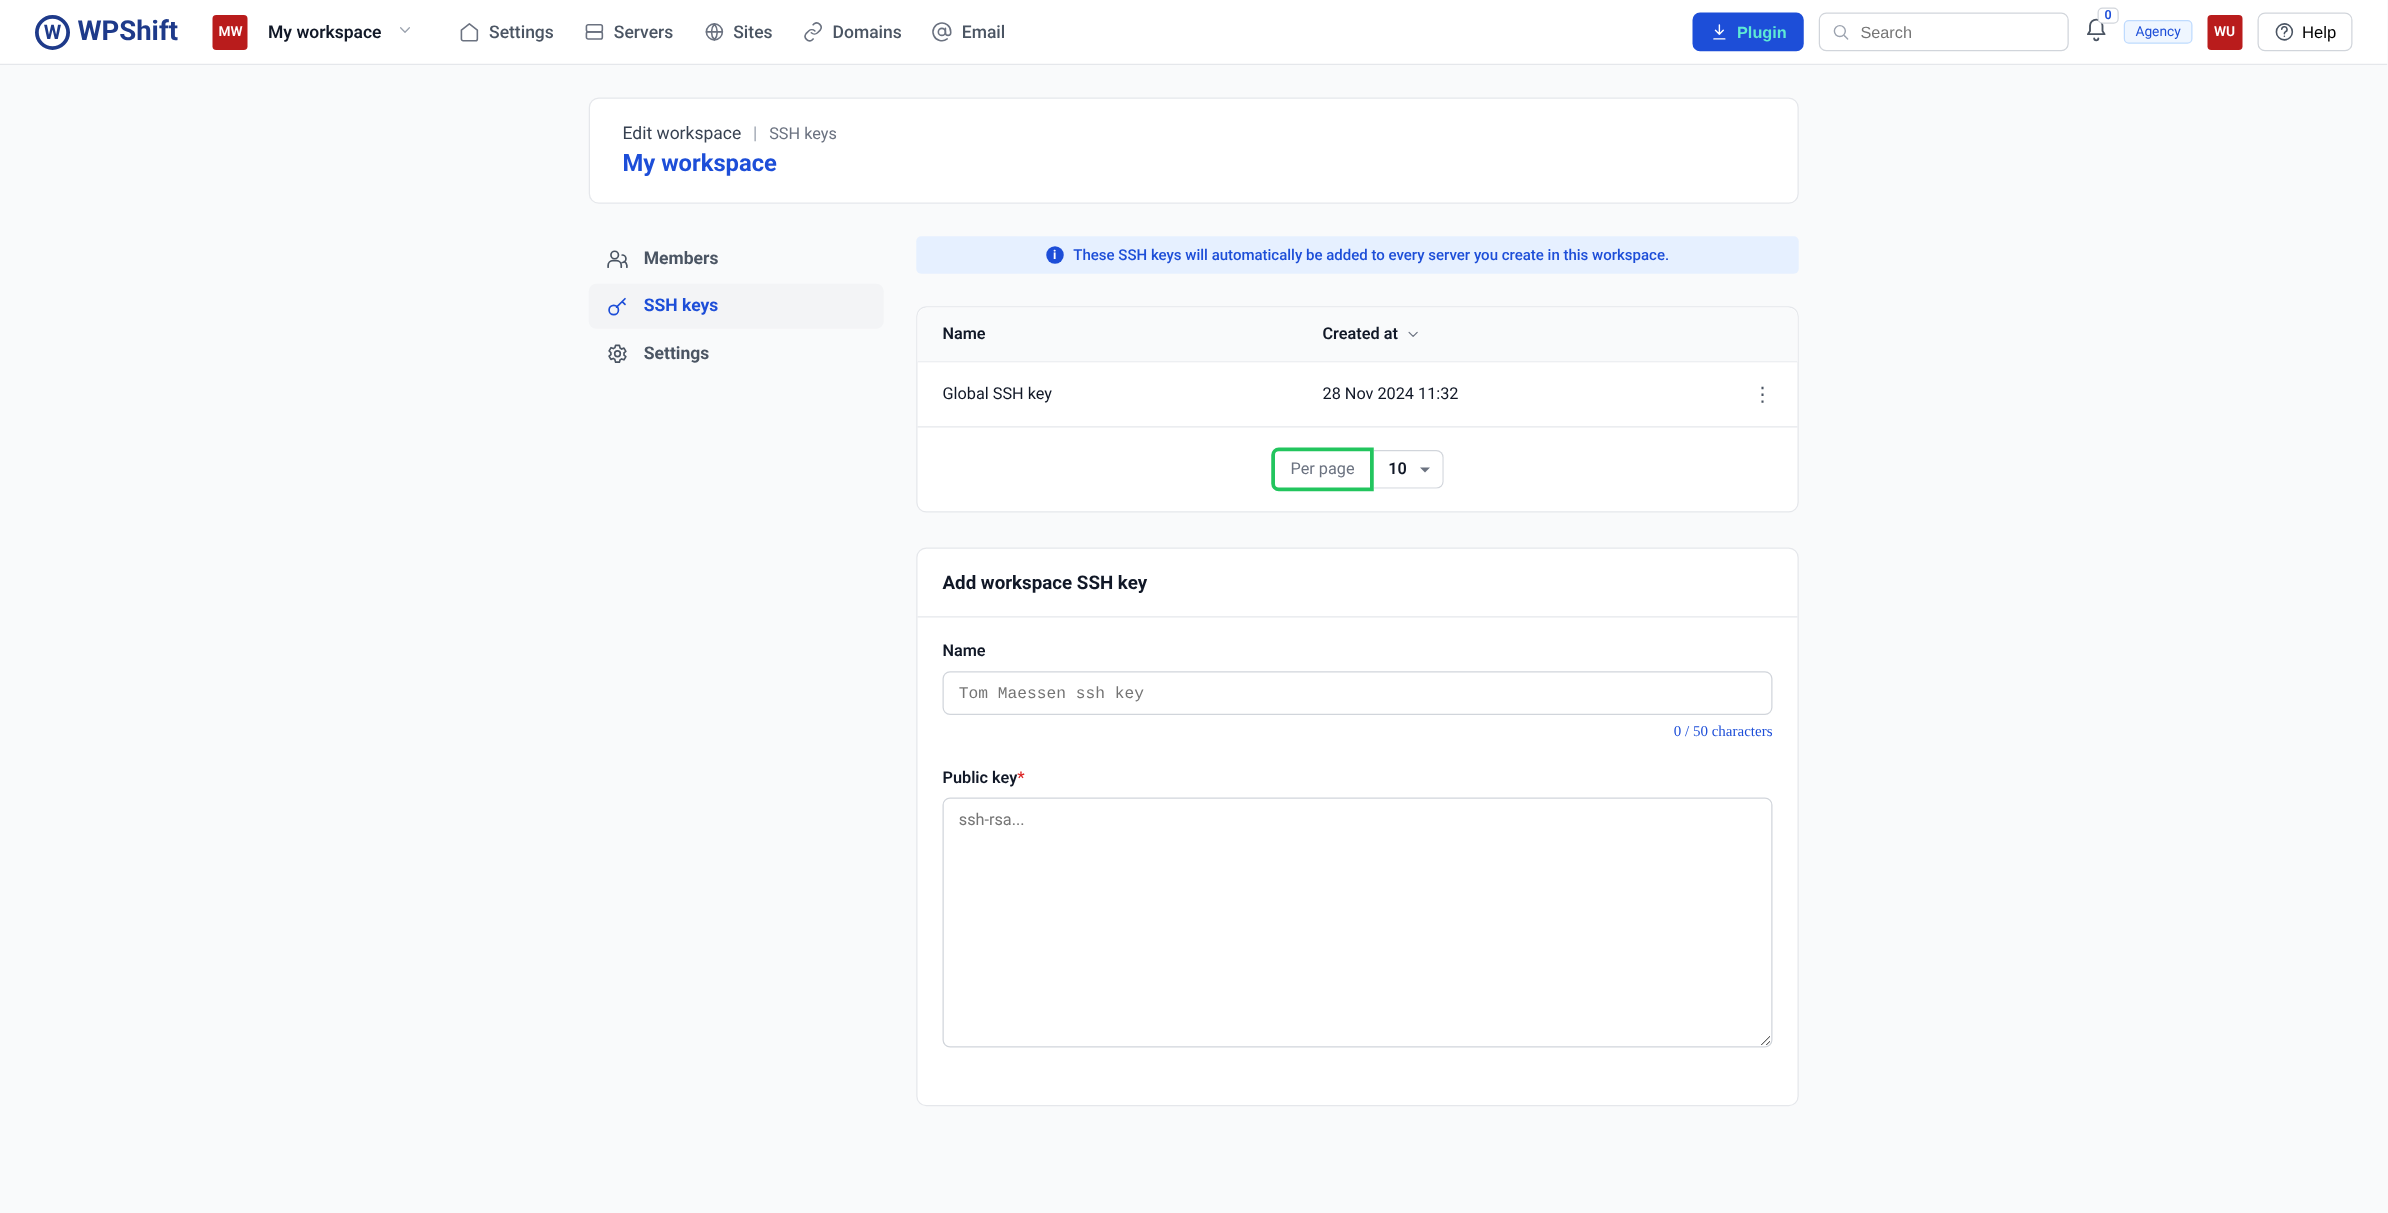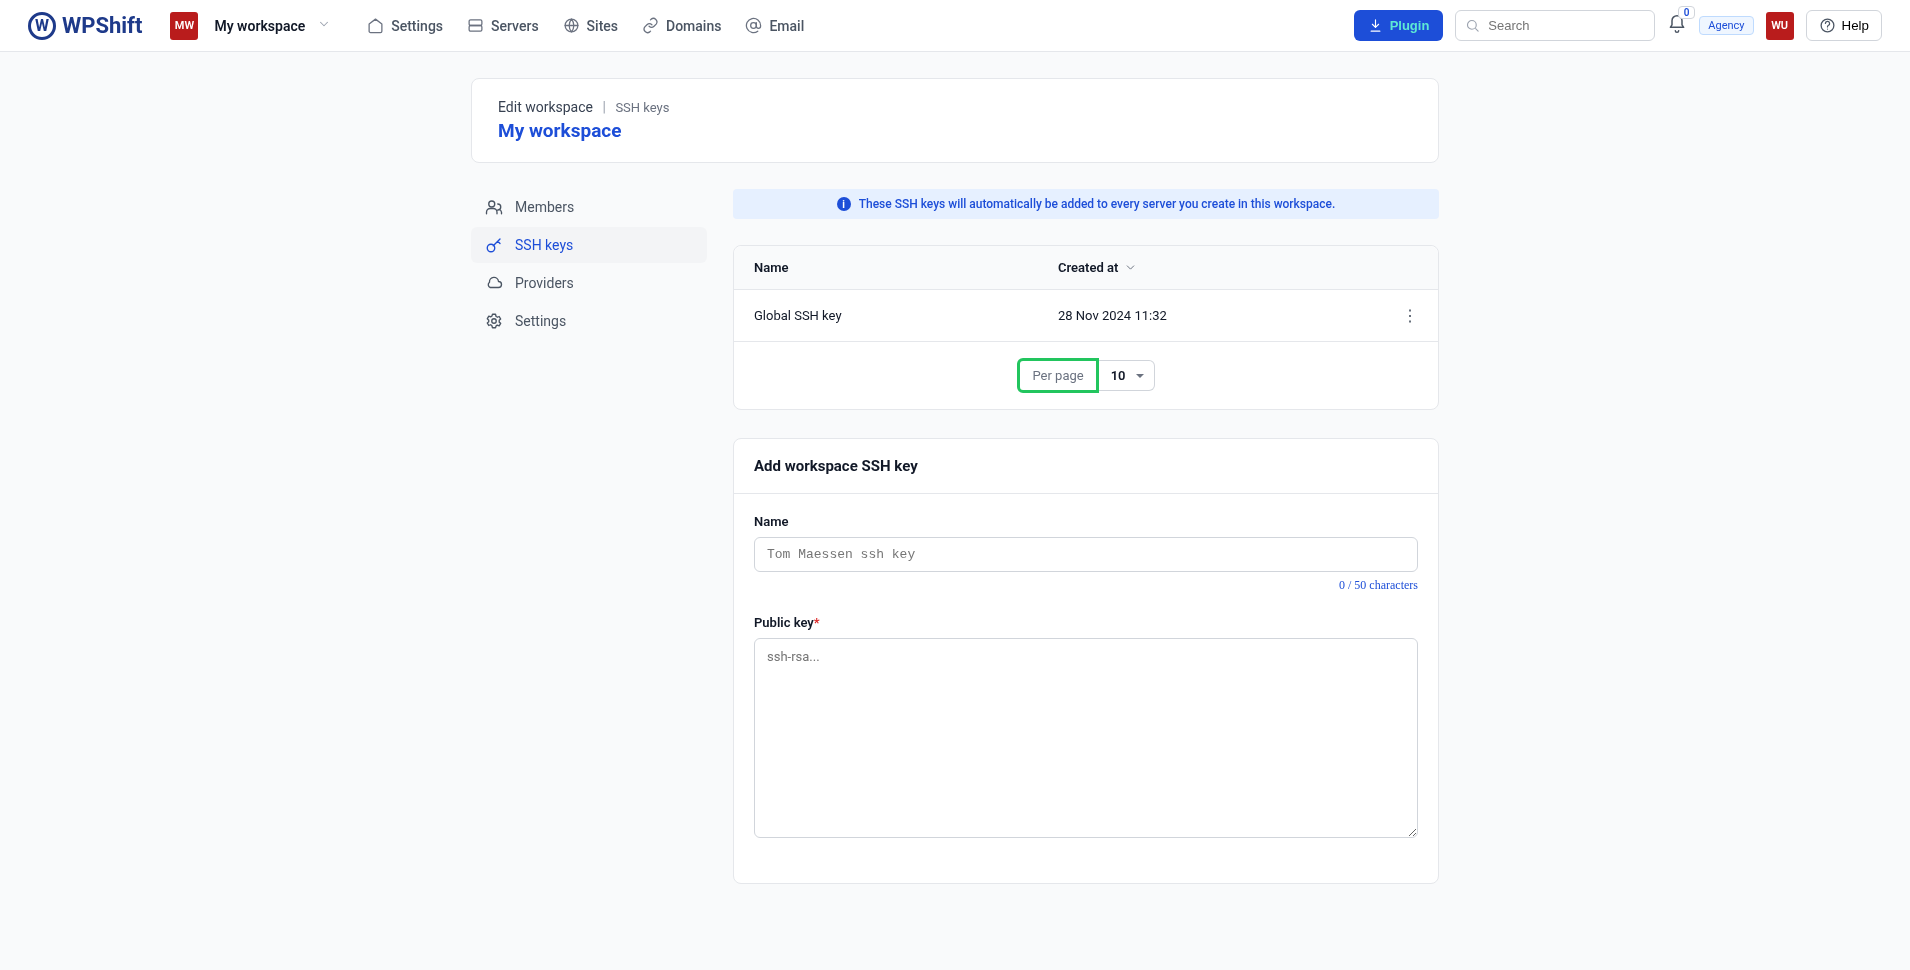--- a/index.html
+++ b/index.html
@@ -27,21 +27,21 @@
 .help-btn svg { width: 17px; height: 17px; stroke: #4b5563; }
 .container { max-width: 1000px; margin: 26px auto 40px; padding: 0 16px; }
 .card { background: #fff; border: 1px solid #e5e7eb; border-radius: 8px; }
 .header-card { padding: 20px 26px; margin-bottom: 26px; }
 .breadcrumb { color: #374151; font-size: 14px; }
 .breadcrumb .sep { color: #9ca3af; margin: 0 6px; }
 .breadcrumb .sub { color: #6b7280; font-size: 13px; }
 .workspace-title { font-size: 19px; font-weight: 700; color: #1d4ed8; margin-top: 4px; }
 .layout { display: flex; gap: 26px; }
 .sidebar { width: 236px; flex-shrink: 0; }
-.side-item { display: flex; align-items: center; gap: 12px; padding: 9px 14px; color: #4b5563; border-radius: 6px; cursor: pointer; margin-bottom: 2px; font-weight: 400; }
+.side-item { display: flex; align-items: center; gap: 12px; padding: 9px 14px; color: #4b5563; border-radius: 6px; cursor: pointer; margin-bottom: 2px; font-weight: 700; }
 .side-item.active { background: #f3f4f6; color: #1d4ed8; }
 .side-item svg { width: 18px; height: 18px; stroke: currentColor; }
 .main { flex: 1; }
 .info-banner { background: #e6f0ff; color: #1d4ed8; padding: 8px 16px; border-radius: 4px; text-align: center; font-size: 12px; font-weight: 500; margin-bottom: 26px; display: flex; align-items: center; justify-content: center; gap: 8px; }
 .info-banner .info-circle { width: 14px; height: 14px; border-radius: 50%; background: #1d4ed8; color: #fff; display: inline-flex; align-items: center; justify-content: center; font-size: 10px; font-weight: 700; }
 .table-card { margin-bottom: 28px; }
 .table-head { display: flex; padding: 14px 20px; border-bottom: 1px solid #e5e7eb; background: #f9fafb; border-radius: 8px 8px 0 0; font-weight: 600; color: #111827; font-size: 13px; }
 .col-name { flex: 1; }
 .col-created { width: 320px; display: flex; align-items: center; gap: 6px; }
 .col-actions { width: 40px; }
@@ -167,26 +167,20 @@
       </div>
       <div class="side-item active">
         <svg viewBox="0 0 24 24">
             <circle cx="8" cy="16" r="5"></circle>
             <path d="M11 13l9-9m-3 3l3 3"></path>
           </svg>
         <span>SSH keys</span>
       </div>
       <div class="side-item">
         <svg viewBox="0 0 24 24">
-            <path d="M18 18a4 4 0 0 0 0-8 6 6 0 0 0-12 1 4 4 0 0 0 1 7z"></path>
-          </svg>
-        <span>Providers</span>
-      </div>
-      <div class="side-item">
-        <svg viewBox="0 0 24 24">
             <circle cx="12" cy="12" r="3"></circle>
             <path d="M19 12a7 7 0 0 0-.1-1l2-1.6-2-3.4-2.4 1a7 7 0 0 0-1.7-1L14 3h-4l-.8 2.5a7 7 0 0 0-1.7 1l-2.4-1-2 3.4L5 10.9A7 7 0 0 0 5 13l-2 1.6 2 3.4 2.4-1a7 7 0 0 0 1.7 1L10 21h4l.8-2.5a7 7 0 0 0 1.7-1l2.4 1 2-3.4-2-1.6z"></path>
           </svg>
         <span>Settings</span>
       </div>
     </aside>
 
     <main class="main">
       <div class="info-banner">
         <span class="info-circle">i</span>

